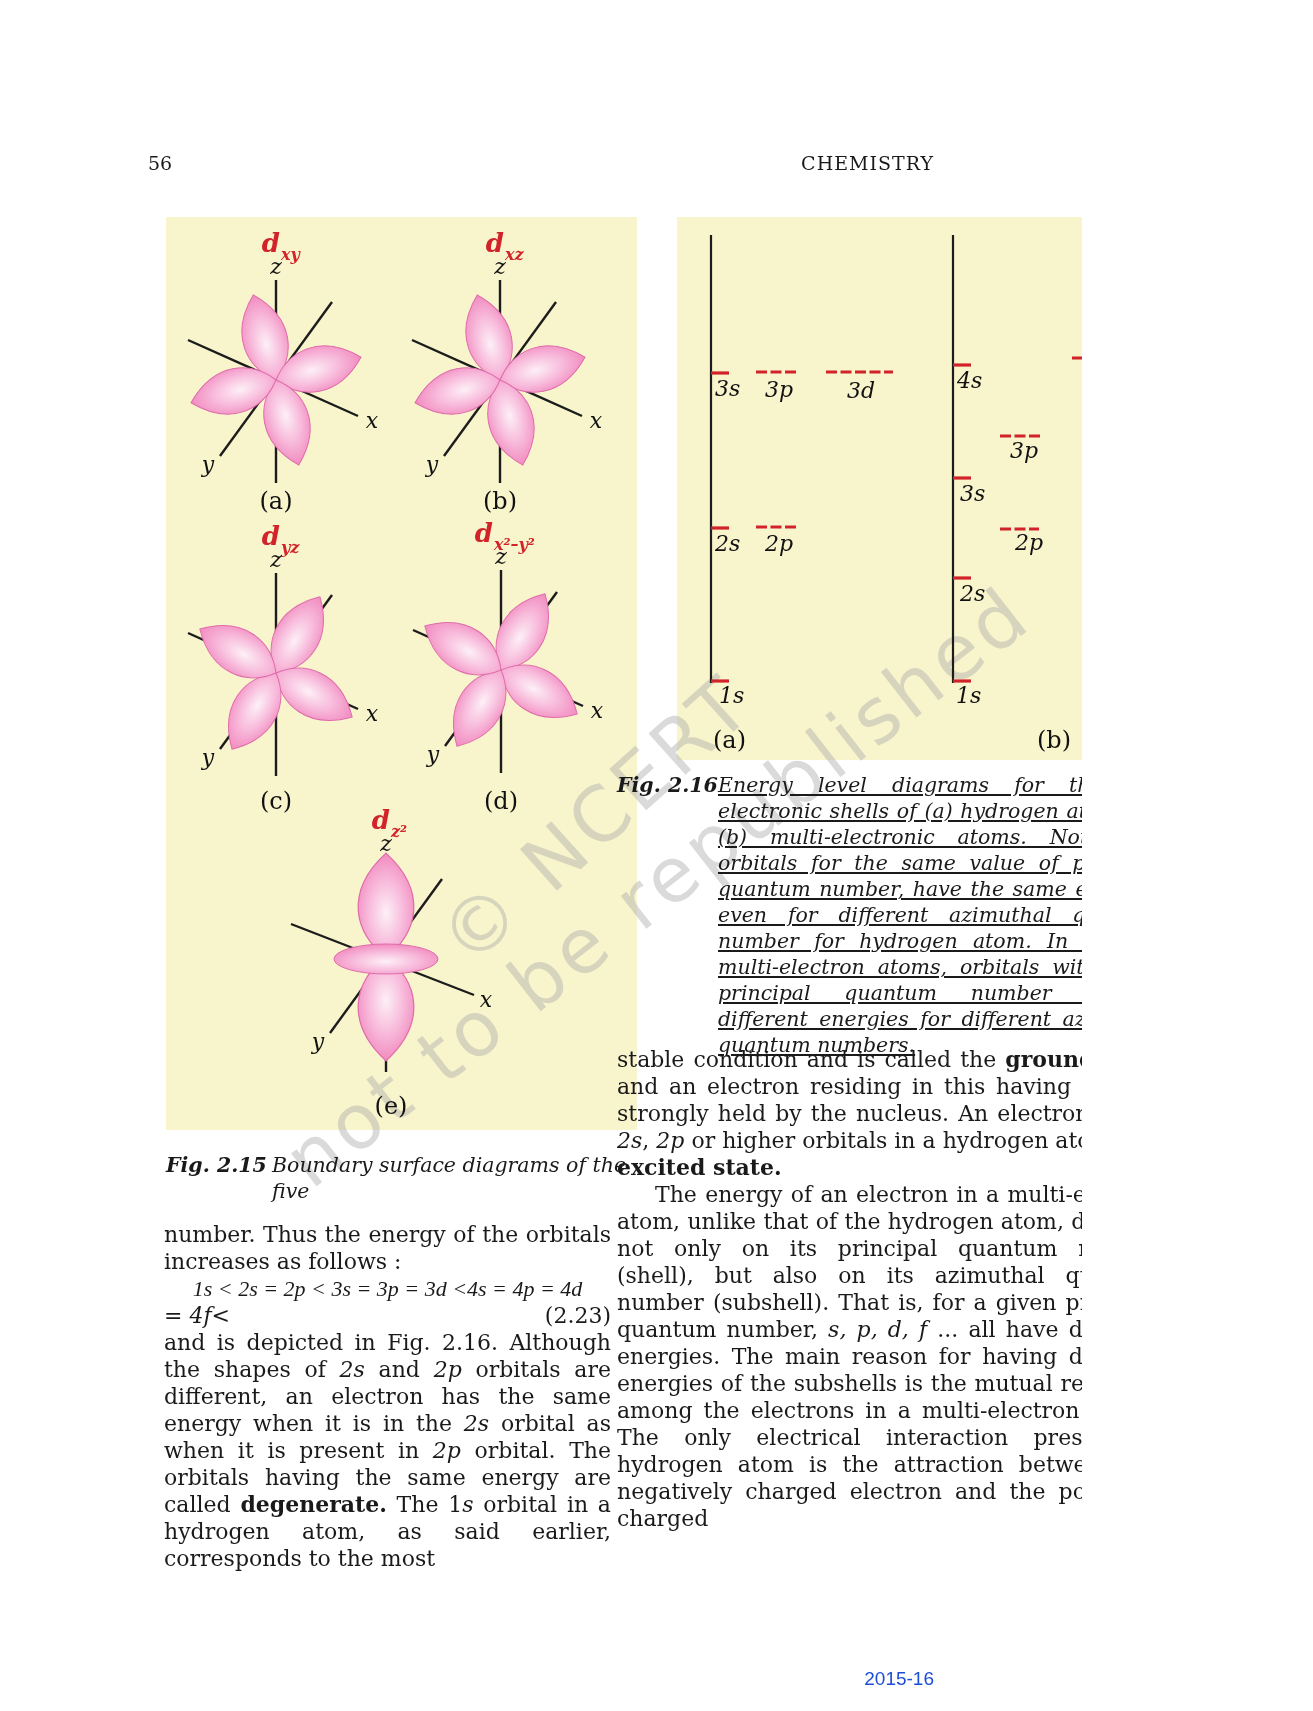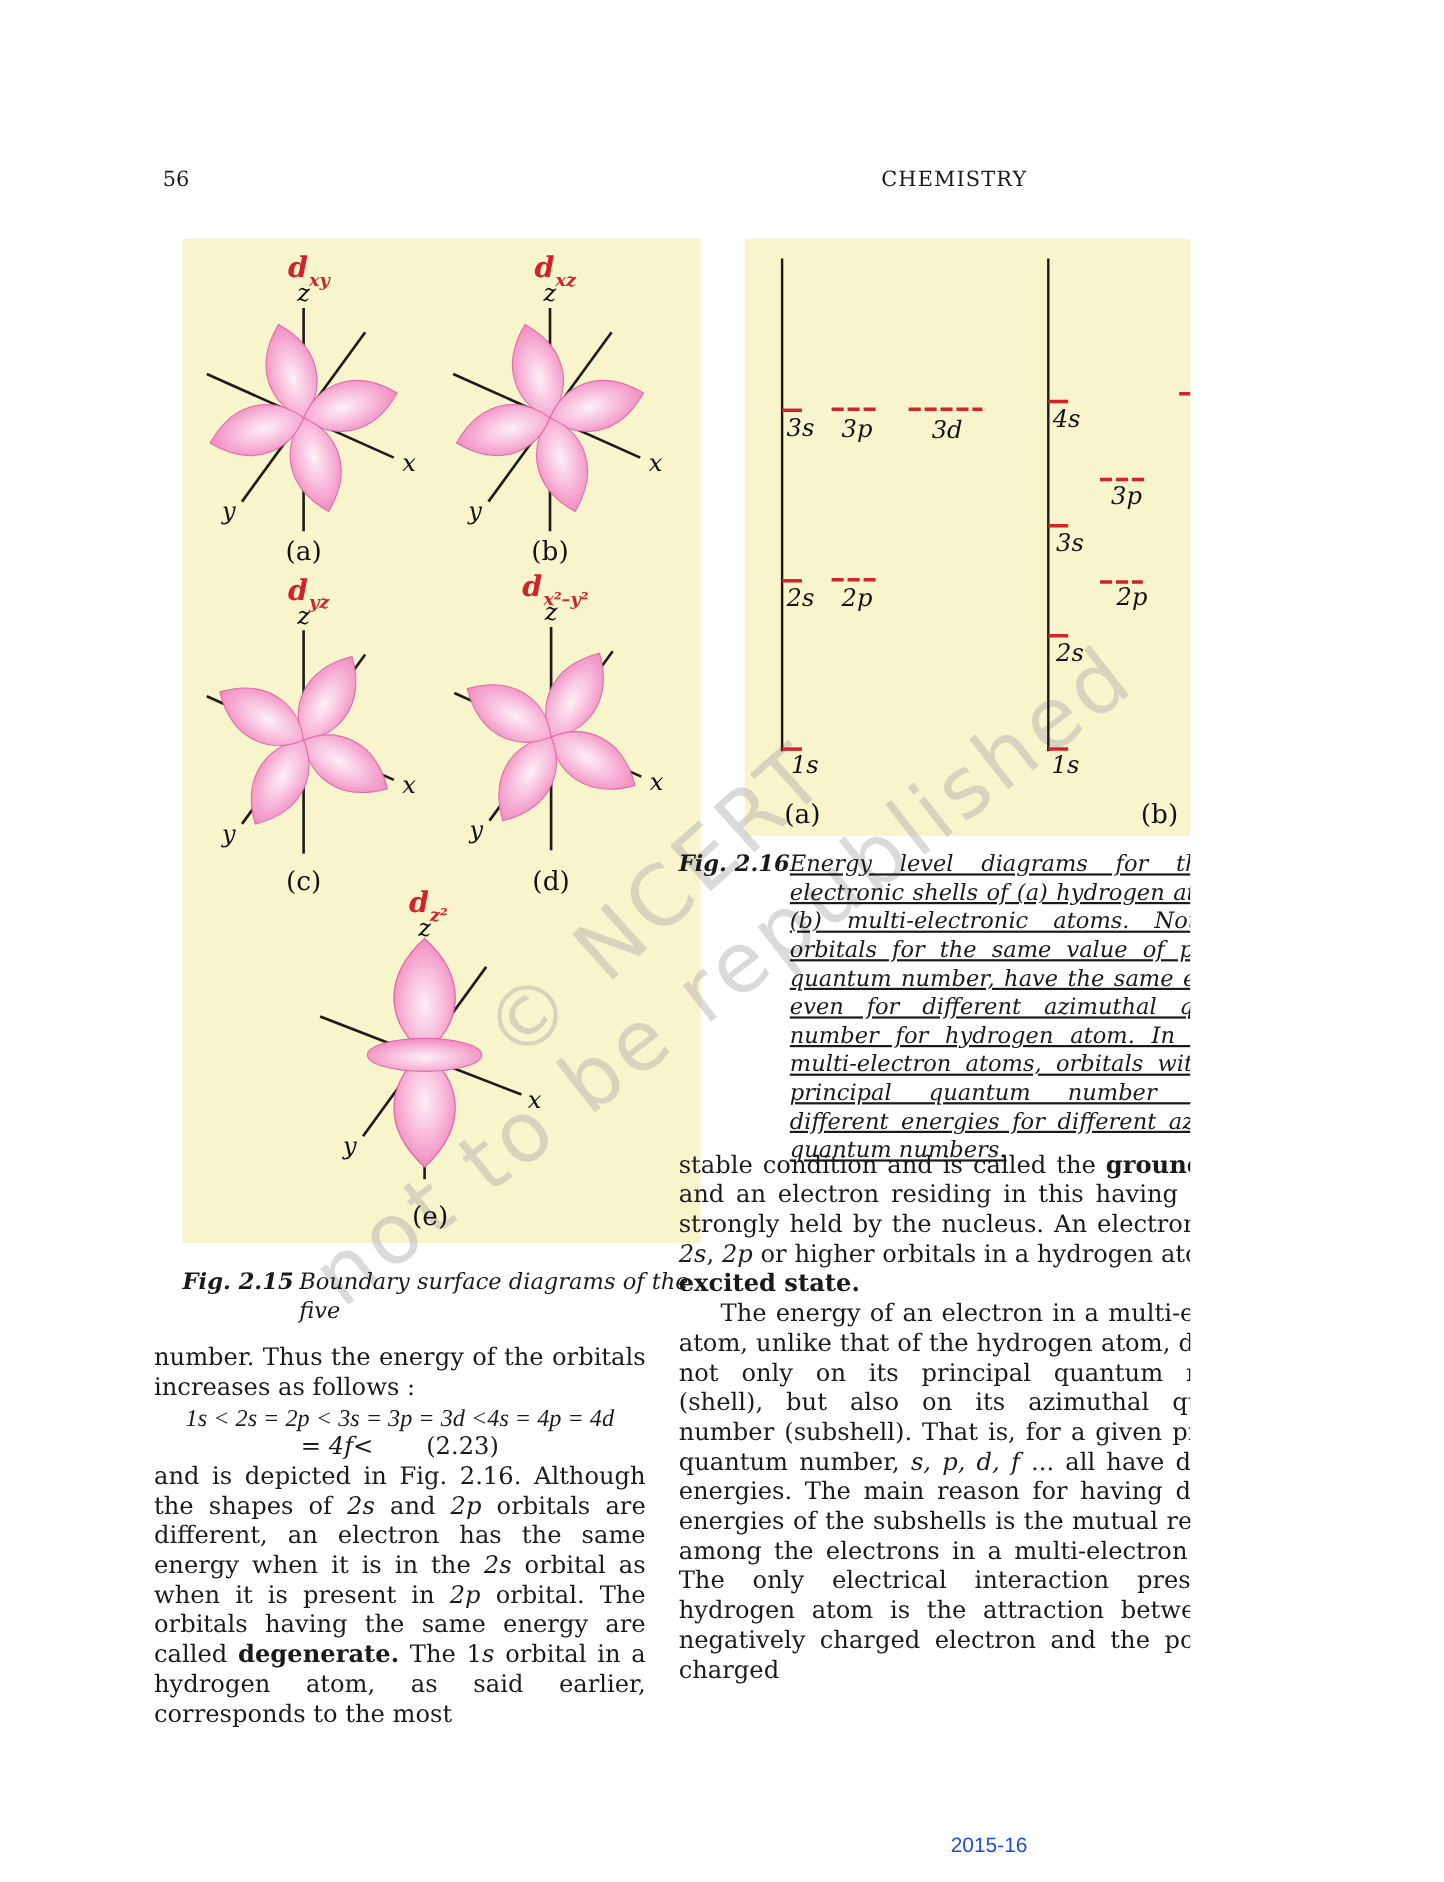--- a/index.html
+++ b/index.html
@@ -38,28 +38,28 @@
   
   .figcap{position:absolute;z-index:2;font-size:20.5px;font-style:italic;line-height:26px;}
   .figcap .flabel{font-weight:700;}
   .cap215{left:166px;top:1152px;width:470px;display:flex;}
   .cap215 .flabel{width:106px;flex:none;}
   .cap216{left:617px;top:772px;width:548px;display:flex;}
   .cap216 .flabel{width:101px;flex:none;}
   .cap216 .ctext{width:447px;text-align:justify;text-decoration:underline;}
   
   .col{position:absolute;z-index:2;font-size:22px;line-height:27px;text-align:justify;}
-  .col-left{left:140px;top:1221px;width:447px;}
+  .col-left{left:164px;top:1221px;width:447px;}
   .col-right{left:617px;top:1046px;width:548px;}
   .col p{margin:0;}
   .indent{text-indent:38px;}
   .b{font-weight:700;}
   .i{font-style:italic;}
   .eqline1{font-style:italic;text-align:center;font-family:Liberation Serif, serif;}
-  .eqline2{display:flex;justify-content:center;gap:48px;}
+  .eqline2{display:flex;justify-content:space-between;gap:48px;}
   .eqline2 .eqt{font-style:italic;}
 </style>
 </head>
 <body>
 
 <div class="page">
 
   <div class="hdr">
     <span class="pgnum">56</span>
     <span class="book">CHEMISTRY</span>

